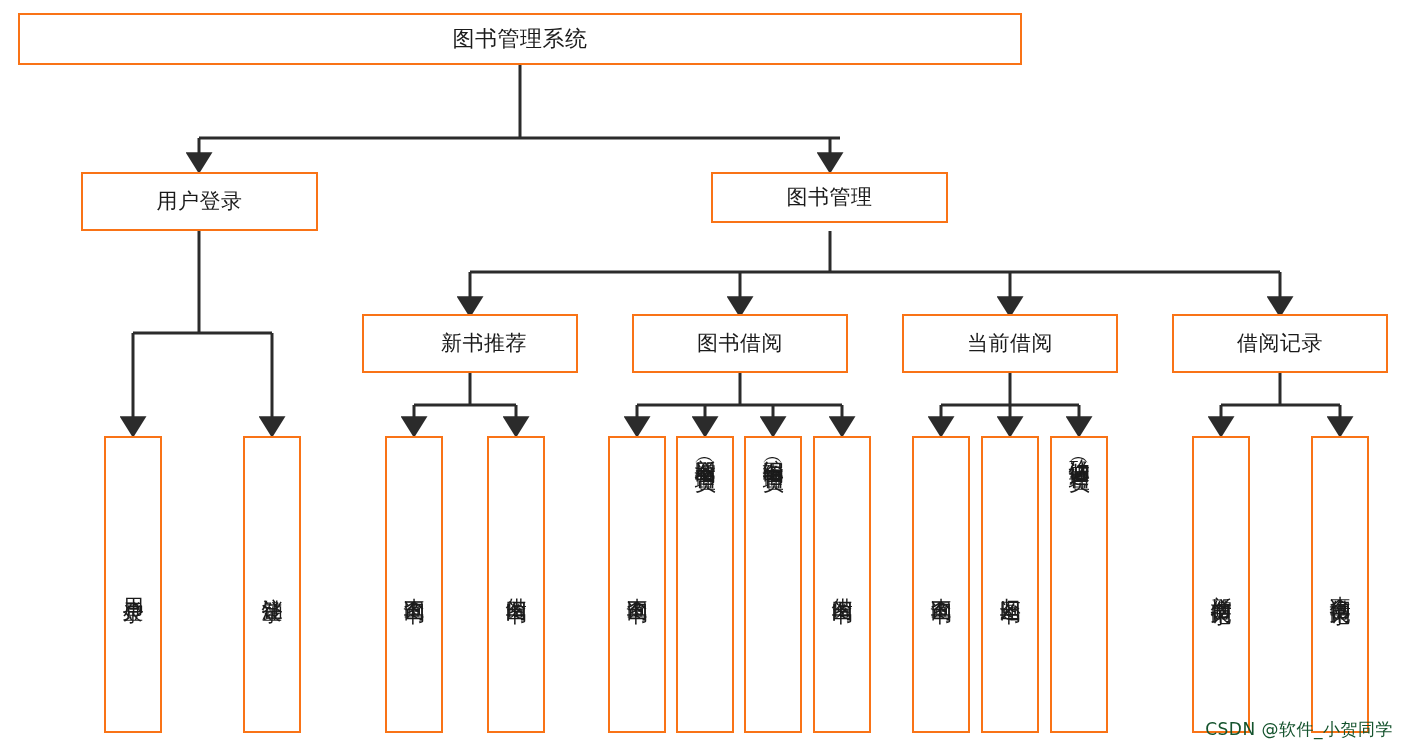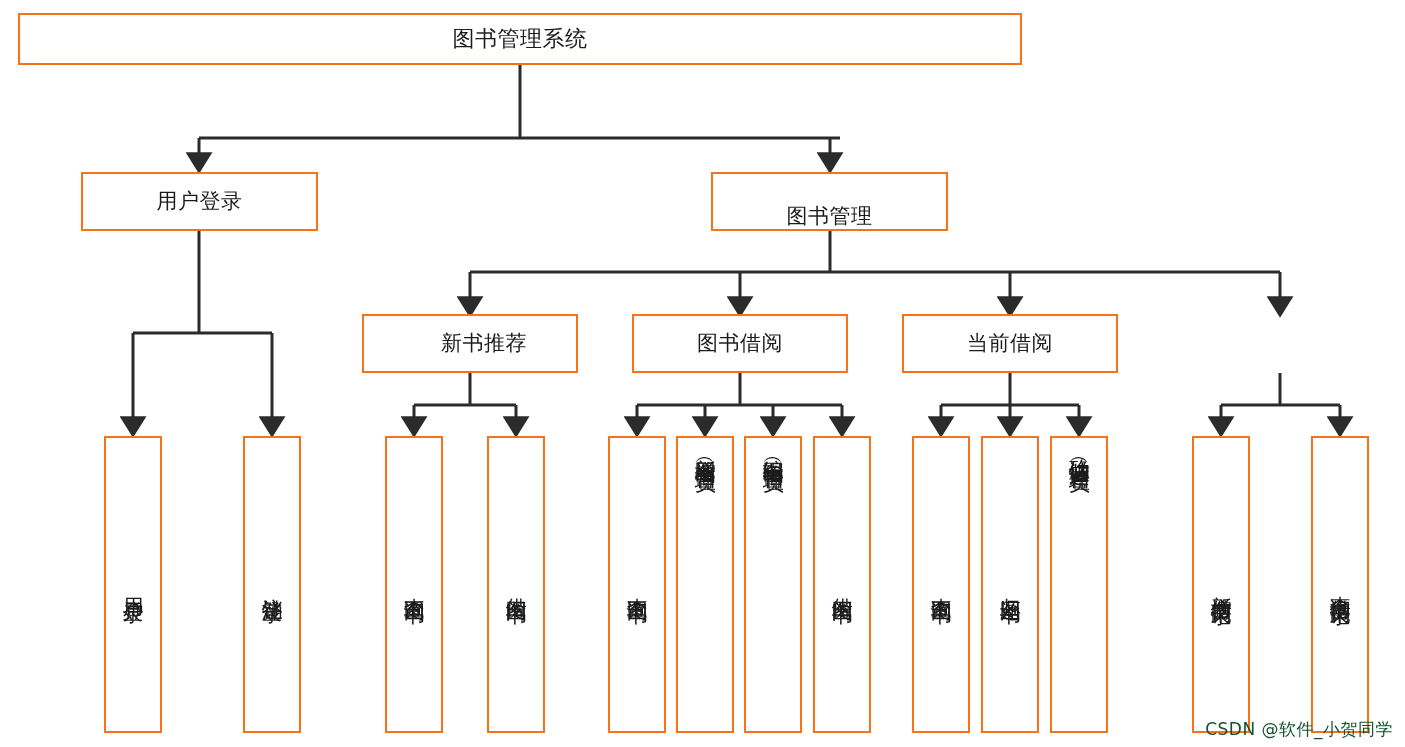--- a/index.html
+++ b/index.html
@@ -142,36 +142,39 @@
   </svg>
 
   <div class="node level-0" style="left:18px; top:13px; width:1004px; height:52px;">
     <span class="node-label">图书管理系统</span>
   </div>
 
   <div class="node level-1" style="left:81px; top:172px; width:237px; height:59px;">
     <span class="node-label">用户登录</span>
   </div>
 
-  <div class="node level-1" style="left:711px; top:172px; width:237px; height:59px;align-items:flex-end;">
+  <div class="node level-1" style="left:711px; top:172px; width:237px; height:51px;">
     <span class="node-label">图书管理</span>
   </div>
 
   <div class="node level-2" style="left:362px; top:314px; width:216px; height:59px;padding-left:28px;">
     <span class="node-label">新书推荐</span>
   </div>
 
   <div class="node level-2" style="left:902px; top:314px; width:216px; height:59px;">
     <span class="node-label">当前借阅</span>
   </div>
 
   <div class="node level-2" style="left:632px; top:314px; width:216px; height:59px;">
     <span class="node-label">图书借阅</span>
   </div>
 
+  <div class="node level-2" style="left:1172px; top:314px; width:216px; height:59px;">
+    <span class="node-label">借阅记录</span>
+  </div>
 
   <div class="node leaf center-text" style="left:104px; top:436px; width:58px; height:297px;">
     <span class="node-label">用户登录</span>
   </div>
 
   <div class="node leaf center-text" style="left:243px; top:436px; width:58px; height:297px;">
     <span class="node-label">注销登录</span>
   </div>
 
   <div class="node leaf center-text" style="left:385px; top:436px; width:58px; height:297px;">

